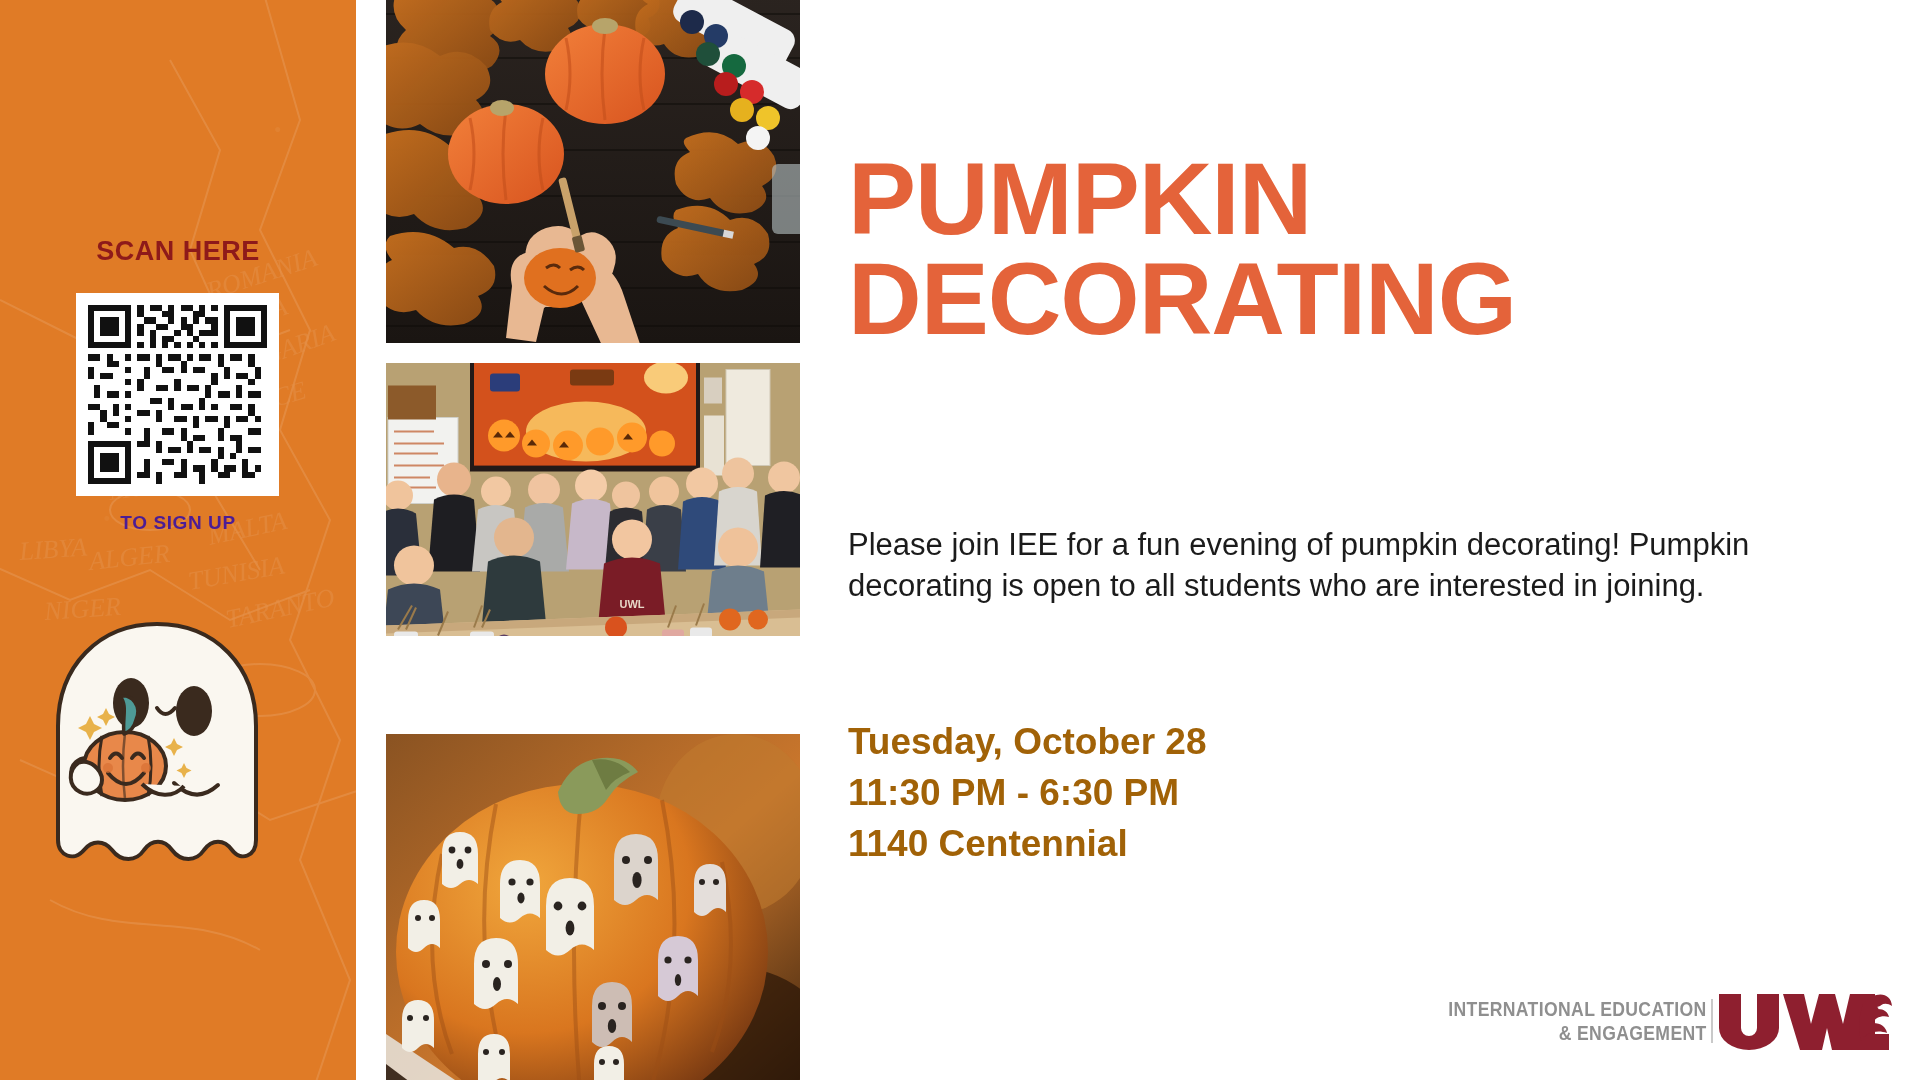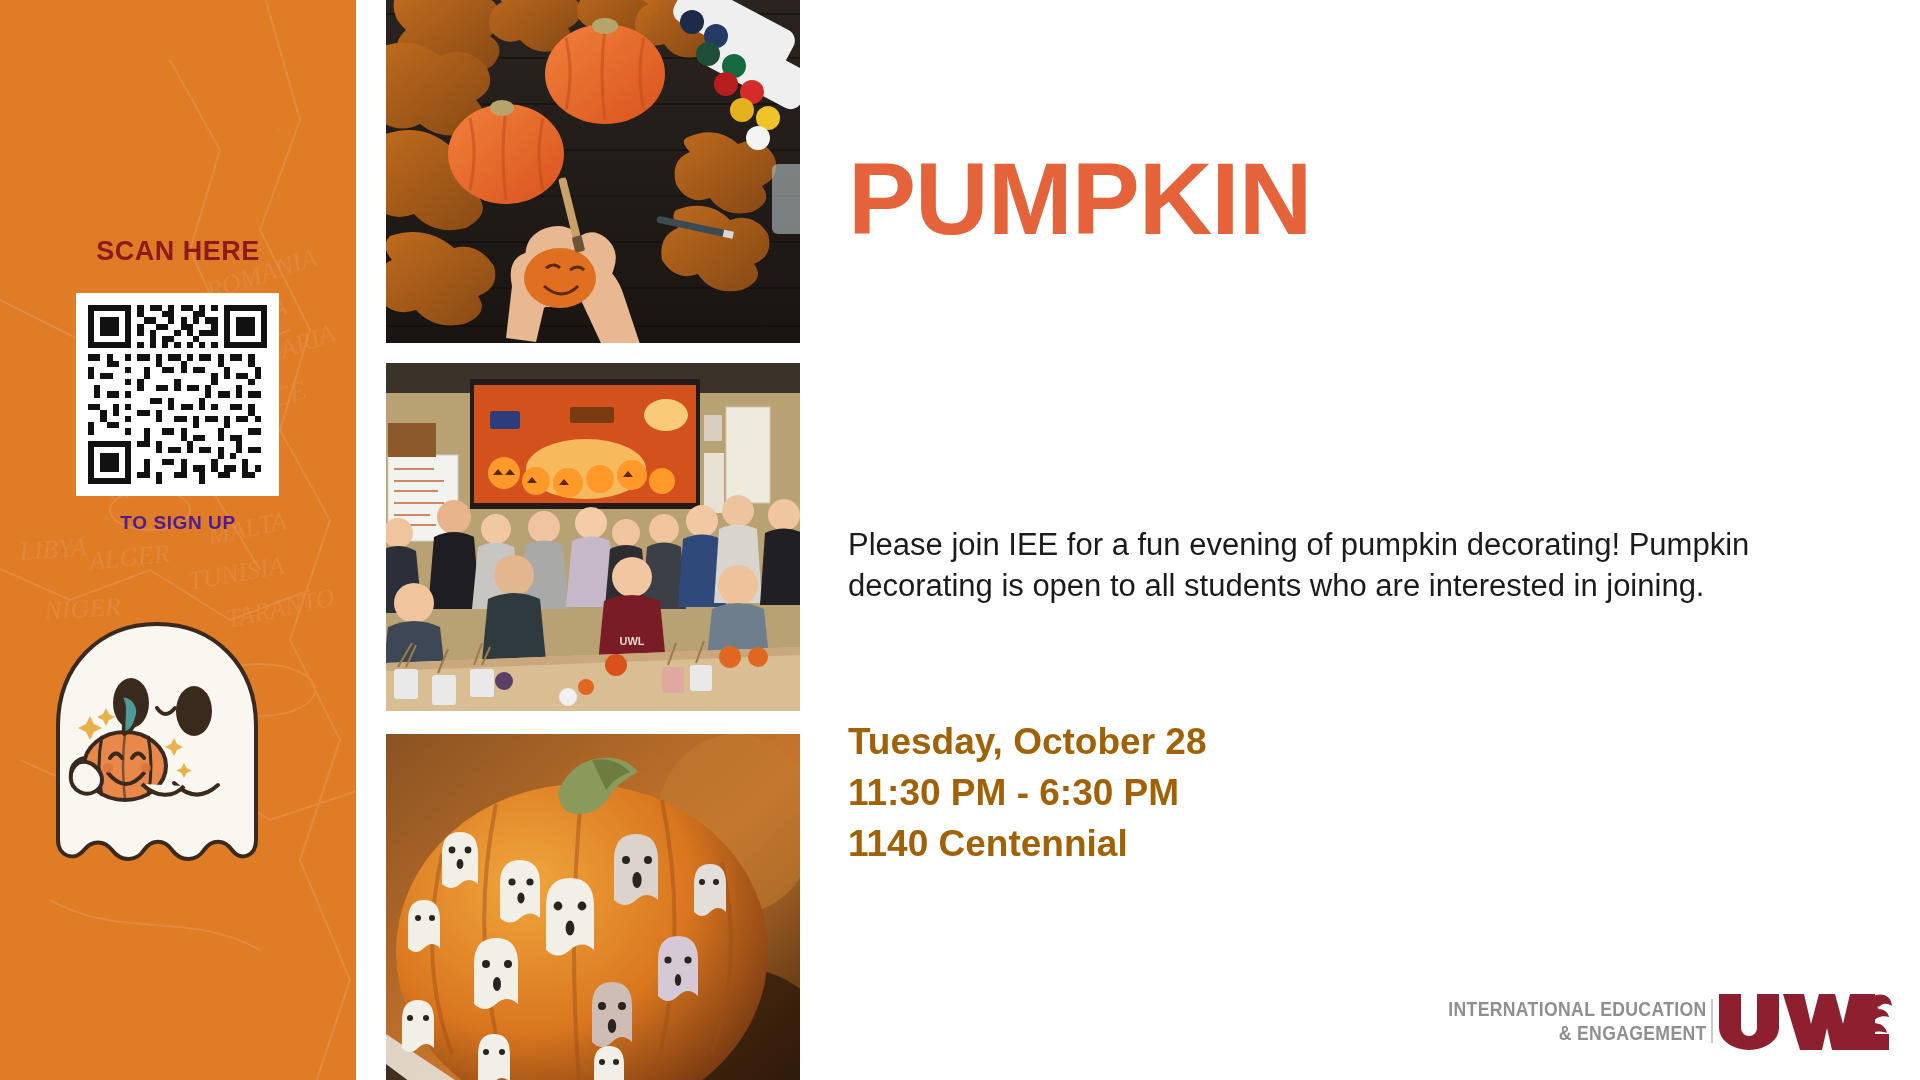--- a/index.html
+++ b/index.html
@@ -49,21 +49,21 @@
   .ghost svg { width:100%; height:100%; display:block; }
 
   
   .photo-col { position:absolute; left:386px; top:0; width:414px; height:1080px; }
   .photo {
     position:absolute; left:0; width:414px; overflow:hidden;
     background:#2a2320;
   }
   .photo svg { display:block; width:100%; height:100%; }
   .photo-1 { top:-14px;  height:357px; }
-  .photo-2 { top:363px;  height:348px; }
+  .photo-2 { top:363px;  height:273px; }
   .photo-3 { top:734px;  height:360px; }
 
   
   .content { position:absolute; left:848px; top:0; width:1052px; height:1080px; }
 
   .headline {
     position:absolute; left:0; top:150px;
     width:860px;
     color:#E4633A;
     font-size:102px; line-height:.98;
@@ -646,20 +646,21 @@
             <circle cx="230" cy="328" r="3"></circle>
         </g>
       </svg>
     </div>
   </div>
 
   <div class="content">
 
     <h1 class="headline">
       <span>PUMPKIN</span>
+      <span>DECORATING</span>
     </h1>
 
     <p class="blurb">Please join IEE for a fun evening of pumpkin decorating! Pumpkin decorating is open to all students who are interested in joining.</p>
 
     <div class="details">
       <span>Tuesday, October 28</span>
       <span>11:30 PM - 6:30 PM</span>
       <span>1140 Centennial</span>
     </div>
 

